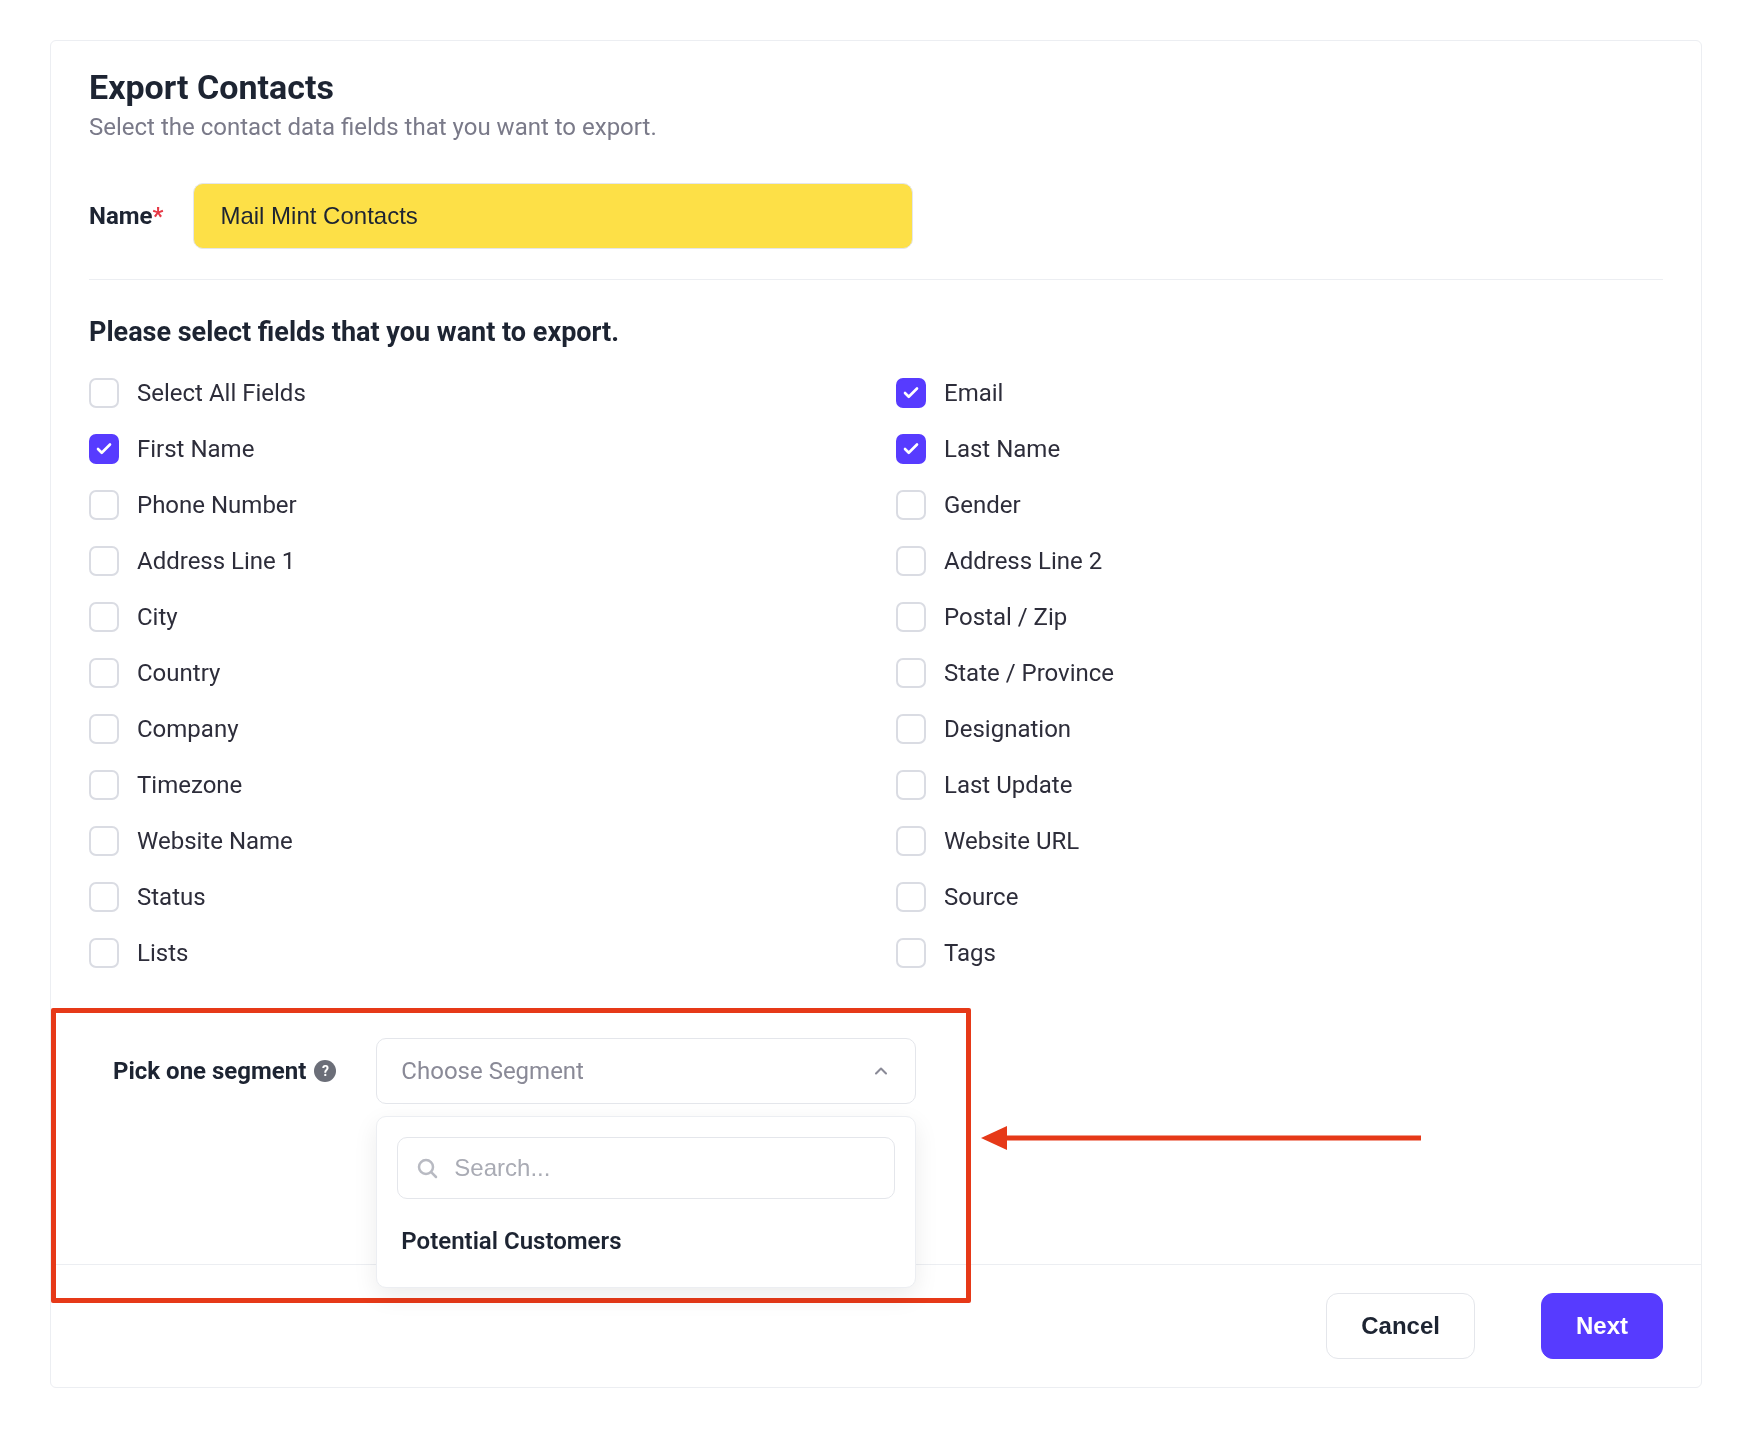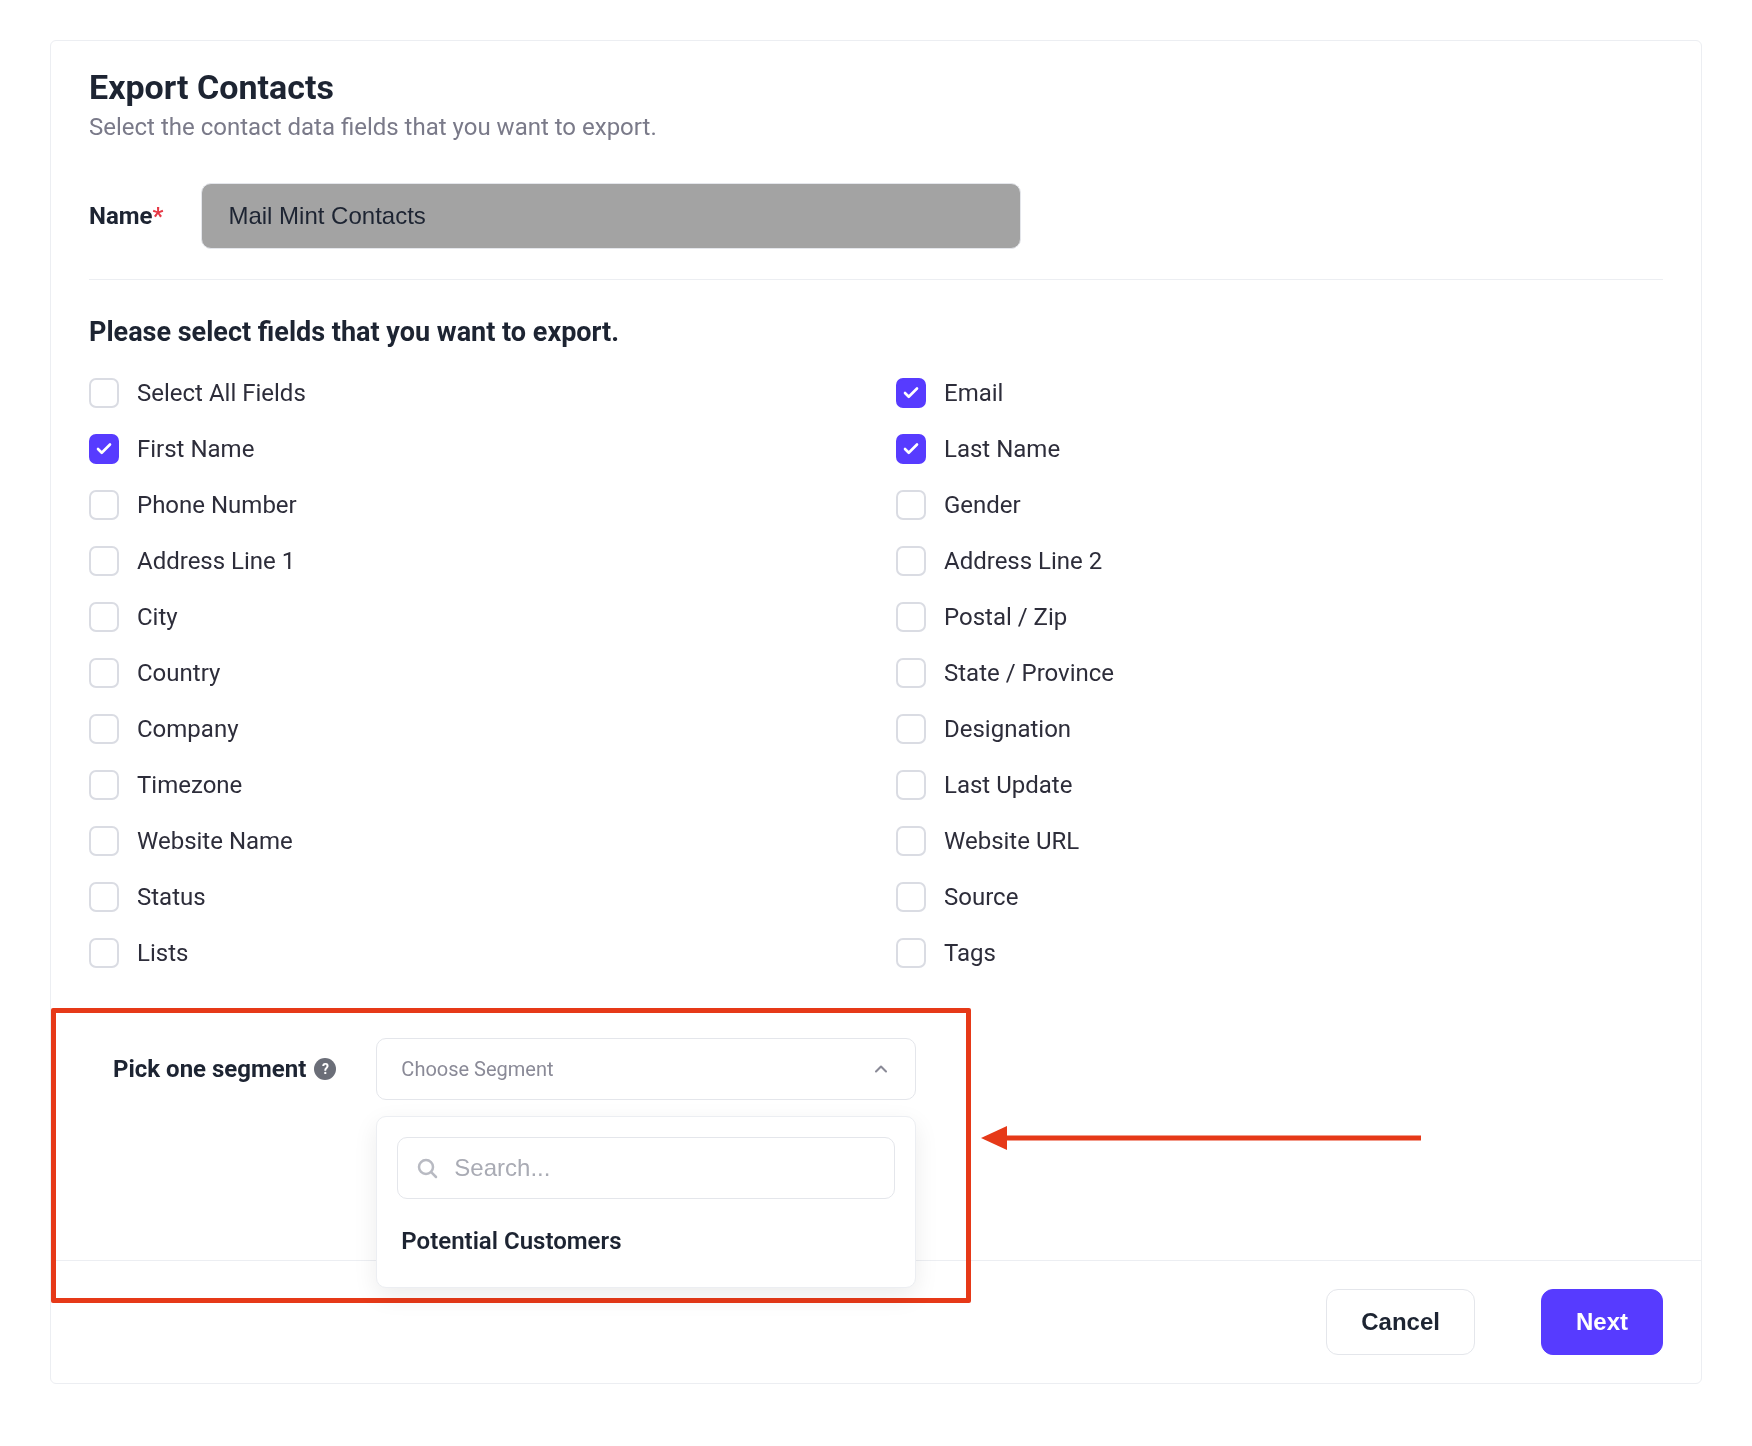--- a/index.html
+++ b/index.html
@@ -27,37 +27,37 @@
     color: #1d2432;
   }
   .subtitle {
     font-size: 24px;
     color: #7a7a89;
     margin: 0 0 32px 0;
   }
   .name-row {
     display: flex;
     align-items: center;
-    gap: 38px;
+    gap: 30px;
     padding: 0 38px 30px 38px;
   }
   .name-label {
     font-size: 24px;
     font-weight: 700;
     color: #1d2432;
   }
   .required { color: #e63946; }
   .name-input {
     font-size: 24px;
     padding: 18px 26px;
     border: 1px solid #e4e6eb;
     border-radius: 10px;
-    width: 820px;
-    color: #1d2432;
-    background: #a3a3a3;
+    width: 720px;
+    color: #1d2432;
+    background: #fde047;
   }
   .divider {
     border: none;
     border-top: 1px solid #eceef2;
     margin: 0 38px;
   }
   .section-title {
     font-size: 27px;
     font-weight: 700;
     color: #1d2432;
@@ -125,21 +125,21 @@
     justify-content: center;
   }
   .segment-select {
     position: relative;
     width: 540px;
   }
   .select-head {
     border: 1px solid #e4e6eb;
     border-radius: 10px;
     padding: 18px 24px;
-    font-size: 20px;
+    font-size: 24px;
     color: #8a8a97;
     display: flex;
     align-items: center;
     justify-content: space-between;
     cursor: pointer;
     background: #fff;
     gap: 8px;
   }
   .chev {
     width: 20px; height: 20px;

